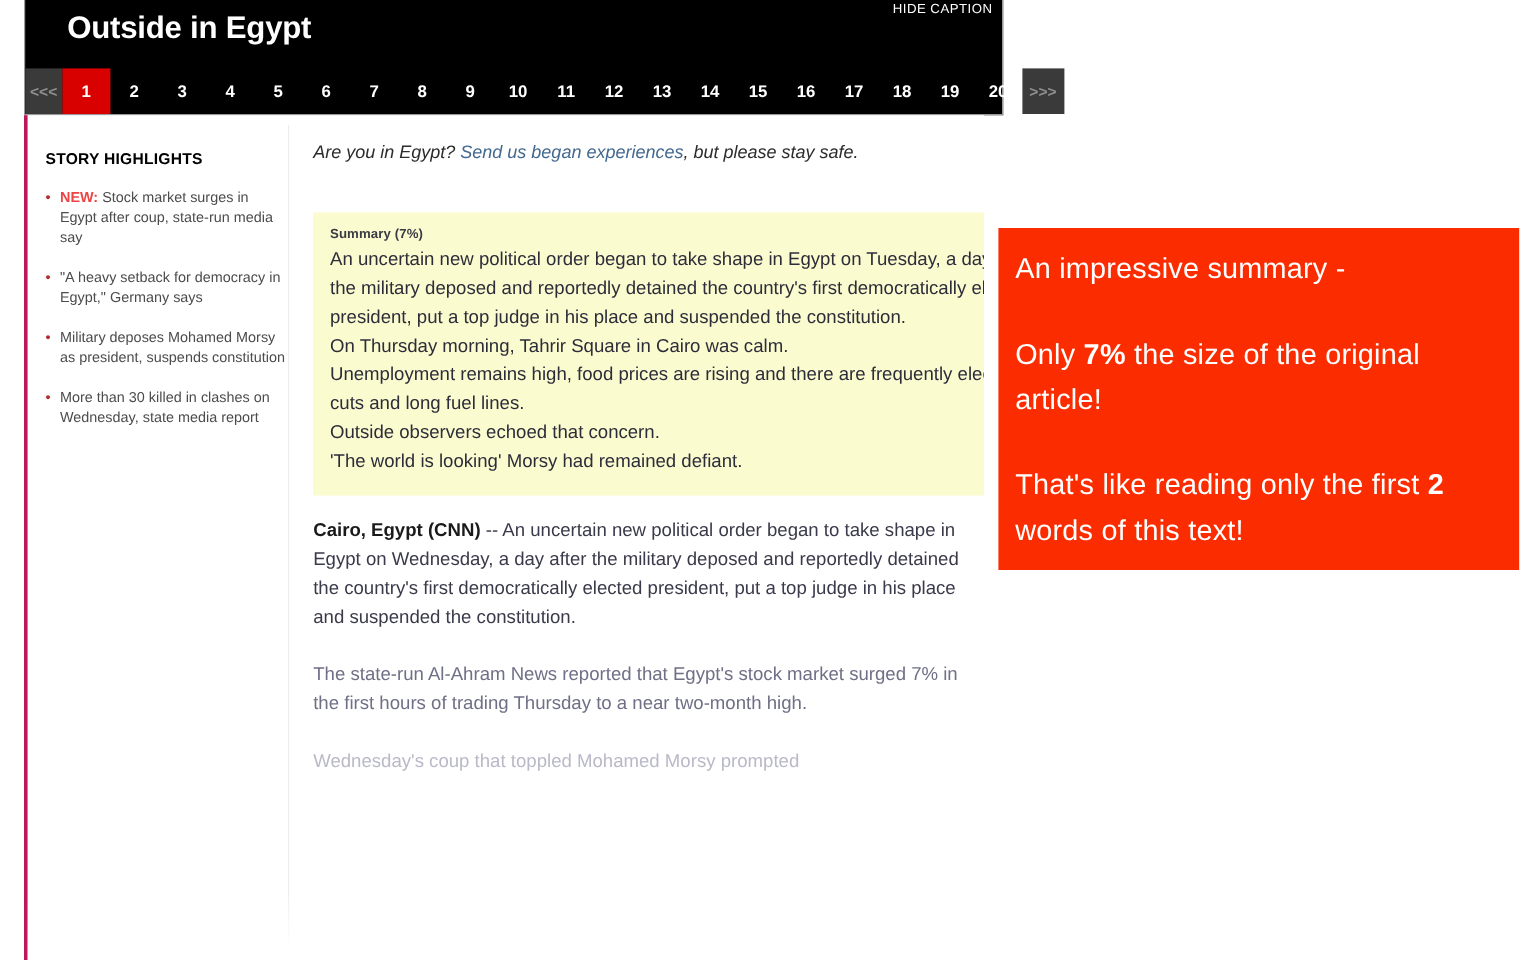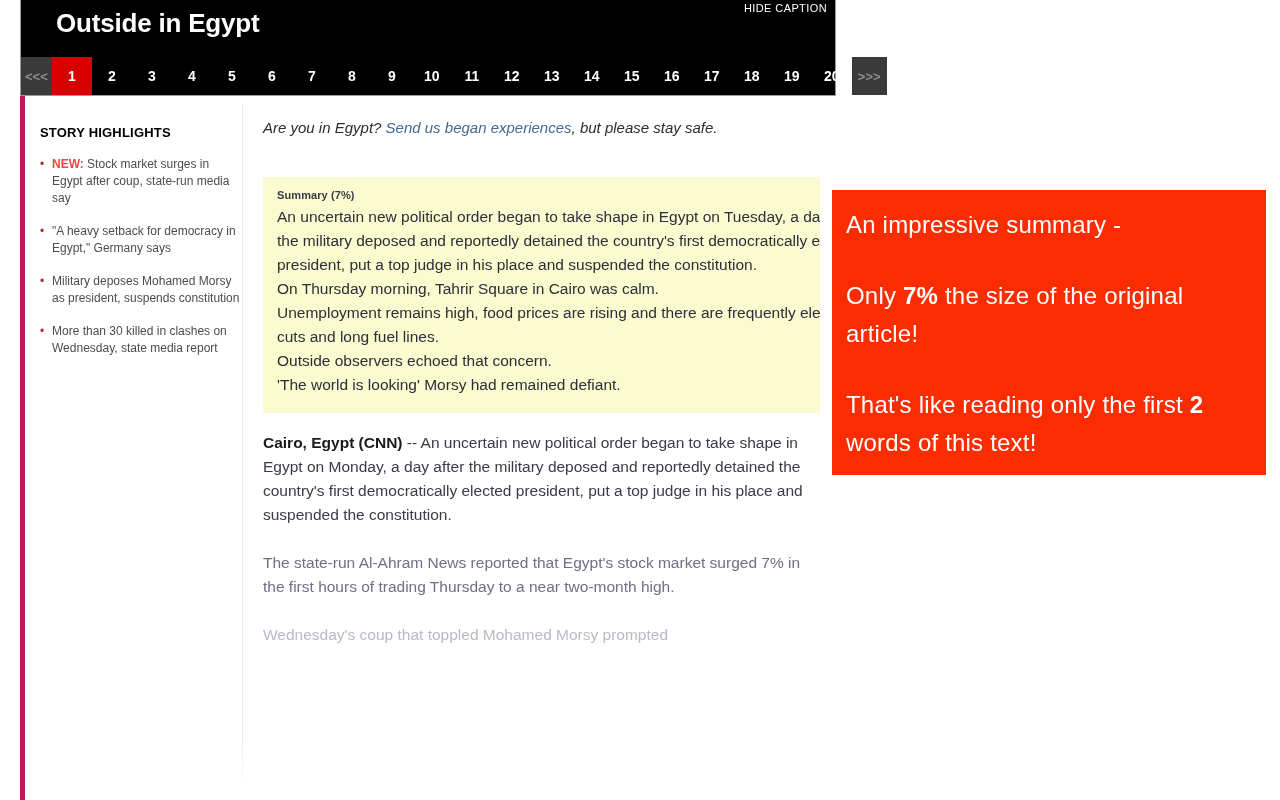--- a/index.html
+++ b/index.html
@@ -110,21 +110,21 @@
   }
 
   
   .page-body {
     position: absolute;
     left: 20px;
     top: 96px;
     width: 800px;
     height: 704px;
     background: #ffffff;
-    border-left: 5px solid #be185d;
+    border-left: 3px solid #be185d;
     box-sizing: border-box;
     overflow: hidden;
   }
   .col-divider {
     position: absolute;
     left: 217px;
     top: 8px;
     width: 1px;
     height: 696px;
     background: #ededed;
@@ -317,21 +317,21 @@
       <div class="summary-text" id="summary-text">
           <div>An uncertain new political order began to take shape in Egypt on Tuesday, a day after the military deposed and reportedly detained the country's first democratically elected president, put a top judge in his place and suspended the constitution.</div>
           <div>On Thursday morning, Tahrir Square in Cairo was calm.</div>
           <div>Unemployment remains high, food prices are rising and there are frequently electricity cuts and long fuel lines.</div>
           <div>Outside observers echoed that concern.</div>
           <div>'The world is looking' Morsy had remained defiant.</div>
         </div>
     </div>
 
     <div class="article">
-      <p class="dateline-p"><span class="dateline">Cairo, Egypt (CNN)</span><span> -- An uncertain new political order began to take shape in Egypt on Monday, a day after the military deposed and reportedly detained the country's first democratically elected president, put a top judge in his place and suspended the constitution.</span></p>
+      <p class="dateline-p"><span class="dateline">Cairo, Egypt (CNN)</span><span> -- An uncertain new political order began to take shape in Egypt on Wednesday, a day after the military deposed and reportedly detained the country's first democratically elected president, put a top judge in his place and suspended the constitution.</span></p>
       <p class="faded1">The state-run Al-Ahram News reported that Egypt's stock market surged 7% in the first hours of trading Thursday to a near two-month high.</p>
       <p class="faded2">Wednesday's coup that toppled Mohamed Morsy prompted</p>
     </div>
   </div>
 
   <div class="fade-overlay"></div>
 </div>
 
 <div class="callout">
   <div class="callout-line">An impressive summary -</div>

